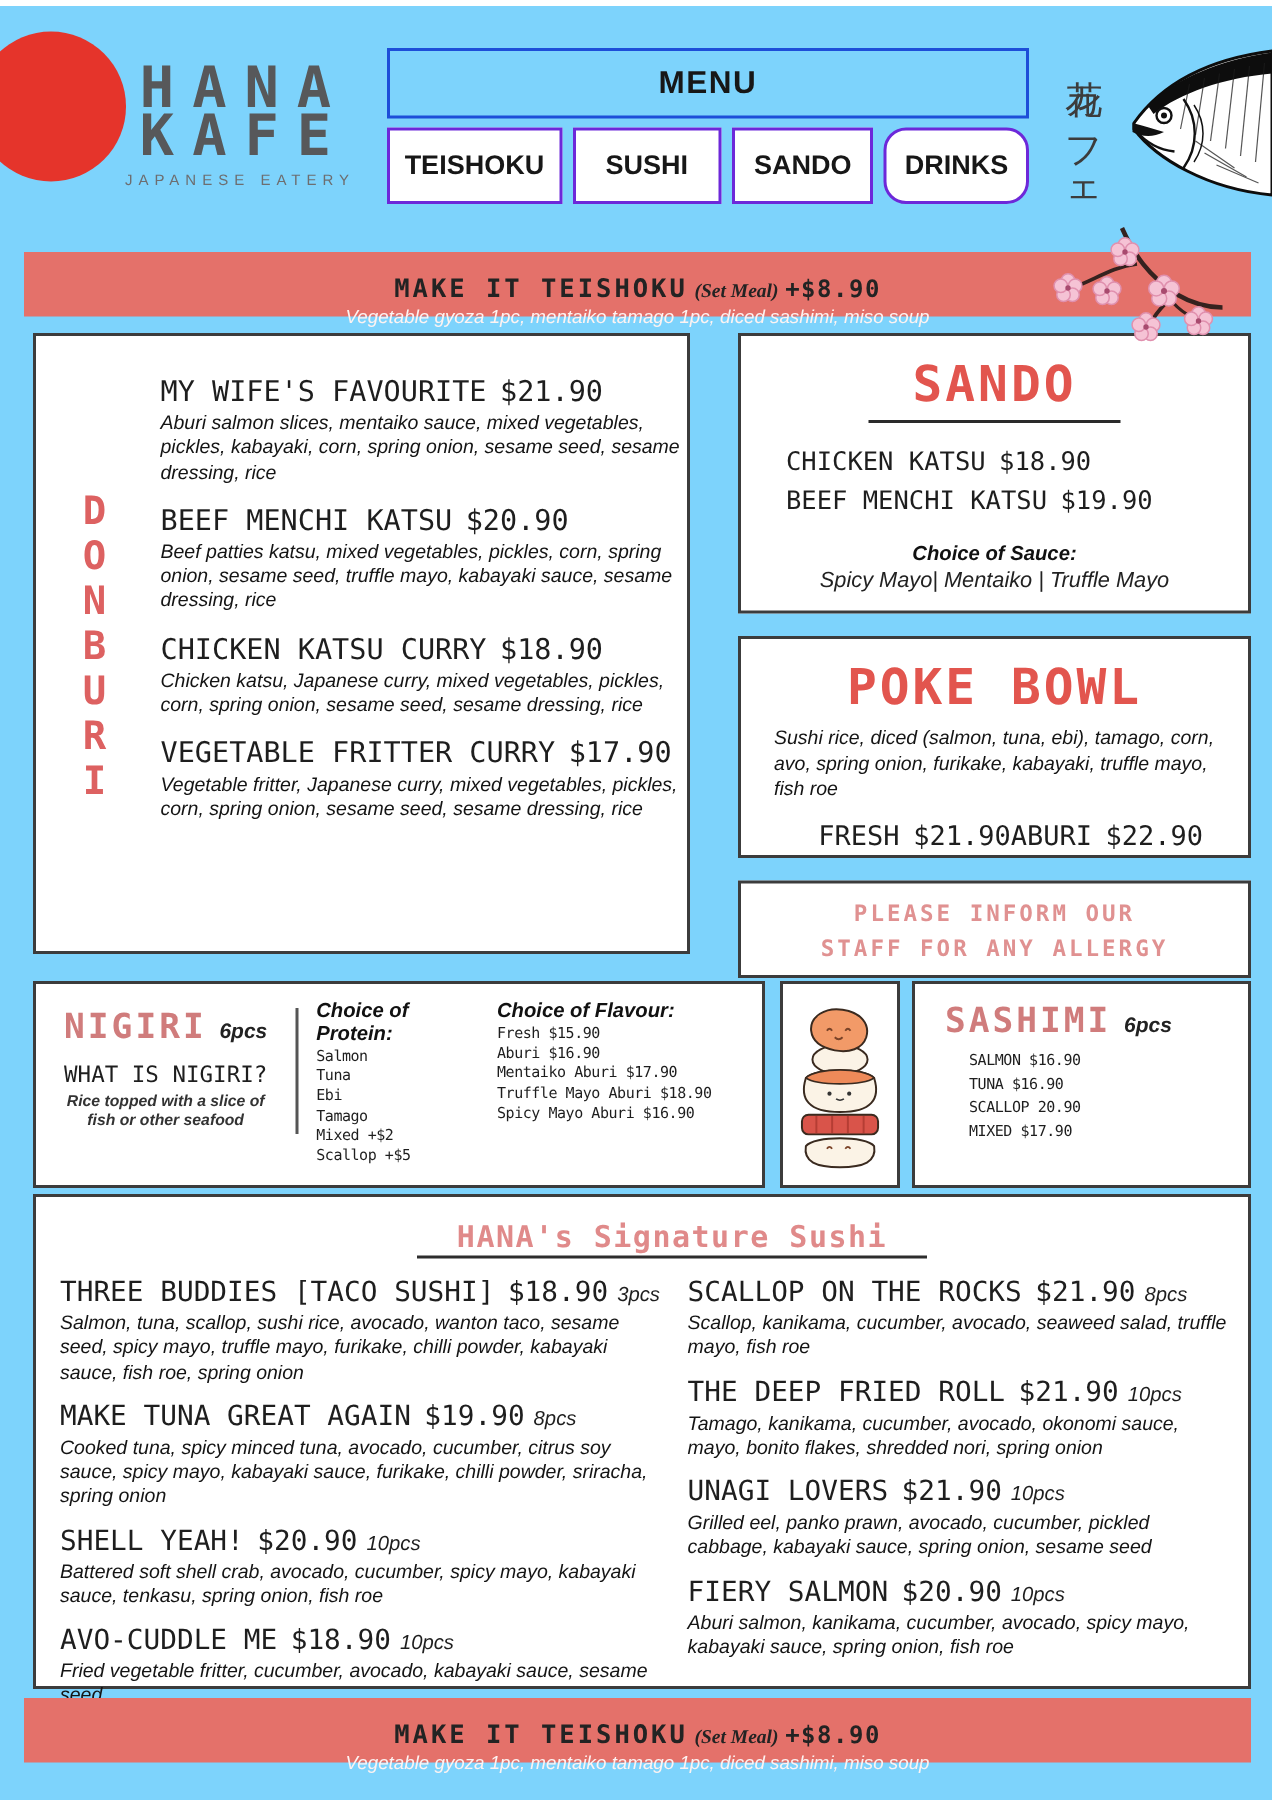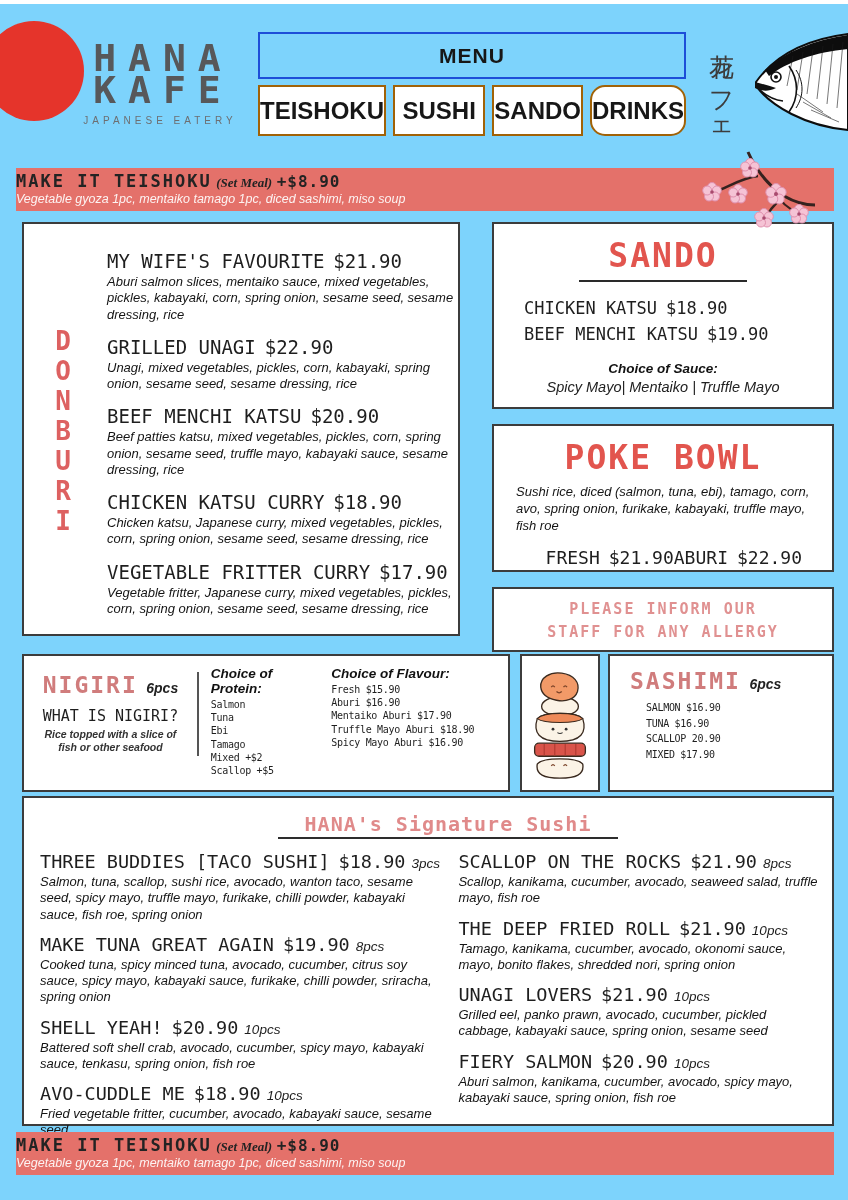--- a/index.html
+++ b/index.html
@@ -6,27 +6,27 @@
   body { background:#ffffff; font-family:"Liberation Sans", sans-serif; }
   .page { position:relative; width:848px; height:1200px; background:#7dd3fc; overflow:hidden; margin:4px auto; }
 
   
   .logo-circle { position:absolute; left:-16px; top:17px; width:100px; height:100px; border-radius:50%; background:#e5342b; }
   .brand { position:absolute; left:76px; top:38px; width:164px; text-align:center; color:#57585a; }
   .brand-line { font-family:"DejaVu Sans Mono", monospace; font-weight:bold; font-size:38px; line-height:0.85; letter-spacing:12px; margin-left:10px; }
   .brand-tagline { font-size:10px; letter-spacing:4px; color:#6d6e70; margin-top:8px; margin-left:4px; }
   .menu-box { position:absolute; left:258px; top:28px; width:428px; height:47px; border:2px solid #1d4ed8; display:flex; align-items:center; justify-content:center; font-weight:bold; font-size:21px; color:#171717; letter-spacing:1px; }
   .tabs { position:absolute; left:258px; top:81px; width:428px; height:51px; display:flex; gap:7px; }
-  .tab { border:2px solid #a16207; display:flex; align-items:center; justify-content:center; font-weight:bold; font-size:24px; color:#171717; background:#fff; }
+  .tab { border:2px solid #6d28d9; display:flex; align-items:center; justify-content:center; font-weight:bold; font-size:18px; color:#171717; background:#fff; }
   .tab.t0 { flex:1.18; } .tab.t1 { flex:1.0; } .tab.t2 { flex:0.95; } .tab.t3 { flex:0.97;border-radius:15px; }
   .jp-vertical { position:absolute; left:706px; top:30px; height:110px; writing-mode:vertical-rl; font-size:25px; letter-spacing:6px; color:#3c3c3c; }
   .fish { position:absolute; left:753px; top:20px; }
 
   
-  .banner { position:absolute; left:16px; width:818px; height:43px; background:#e4716a; text-align:left; padding-top:3px; }
+  .banner { position:absolute; left:16px; width:818px; height:43px; background:#e4716a; text-align:center; padding-top:15px; }
   .banner.top { top:164px; } .banner.bottom { top:1128px; }
   .banner-title { font-family:"DejaVu Sans Mono", monospace; font-weight:bold; font-size:17px; color:#232323; letter-spacing:2px; }
   .banner-note { font-family:"Liberation Serif", serif; font-style:italic; font-weight:bold; font-size:13px; letter-spacing:0; color:#232323; }
   .banner-price { font-family:"DejaVu Sans Mono", monospace; font-weight:bold; font-size:16px; color:#232323; letter-spacing:1px; }
   .banner-sub { font-style:italic; font-size:12.5px; color:#fdf3f2; margin-top:1px; }
   .blossoms { position:absolute; left:686px; top:146px; z-index:3; }
 
   
   .box { position:absolute; border:2px solid #3c3c3c; background:#fff; }
 
@@ -211,24 +211,20 @@
       <div class="don-letter">U</div>
       <div class="don-letter">R</div>
       <div class="don-letter">I</div>
     </div>
     <div class="don-items">
       <div class="menu-item">
         <div class="item-title"><span>MY WIFE'S FAVOURITE</span><span class="item-price">$21.90</span></div>
         <div class="item-desc">Aburi salmon slices, mentaiko sauce, mixed vegetables, pickles, kabayaki, corn, spring onion, sesame seed, sesame dressing, rice</div>
       </div>
       <div class="menu-item">
-        <div class="item-title"><span>GRILLED UNAGI</span><span class="item-price">$22.90</span></div>
-        <div class="item-desc">Unagi, mixed vegetables, pickles, corn, kabayaki, spring onion, sesame seed, sesame dressing, rice</div>
-      </div>
-      <div class="menu-item">
         <div class="item-title"><span>BEEF MENCHI KATSU</span><span class="item-price">$20.90</span></div>
         <div class="item-desc">Beef patties katsu, mixed vegetables, pickles, corn,  spring onion, sesame seed, truffle mayo, kabayaki sauce, sesame dressing, rice</div>
       </div>
       <div class="menu-item">
         <div class="item-title"><span>CHICKEN KATSU CURRY</span><span class="item-price">$18.90</span></div>
         <div class="item-desc">Chicken katsu, Japanese curry, mixed vegetables, pickles, corn, spring onion, sesame seed, sesame dressing, rice</div>
       </div>
       <div class="menu-item">
         <div class="item-title"><span>VEGETABLE FRITTER CURRY</span><span class="item-price">$17.90</span></div>
         <div class="item-desc">Vegetable fritter, Japanese curry, mixed vegetables, pickles, corn, spring onion, sesame seed, sesame dressing, rice</div>

